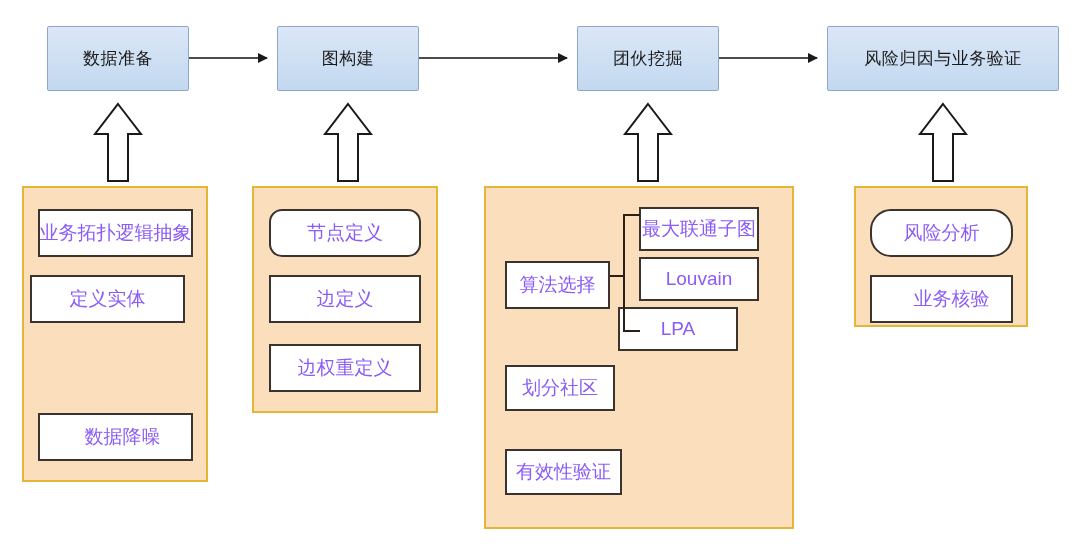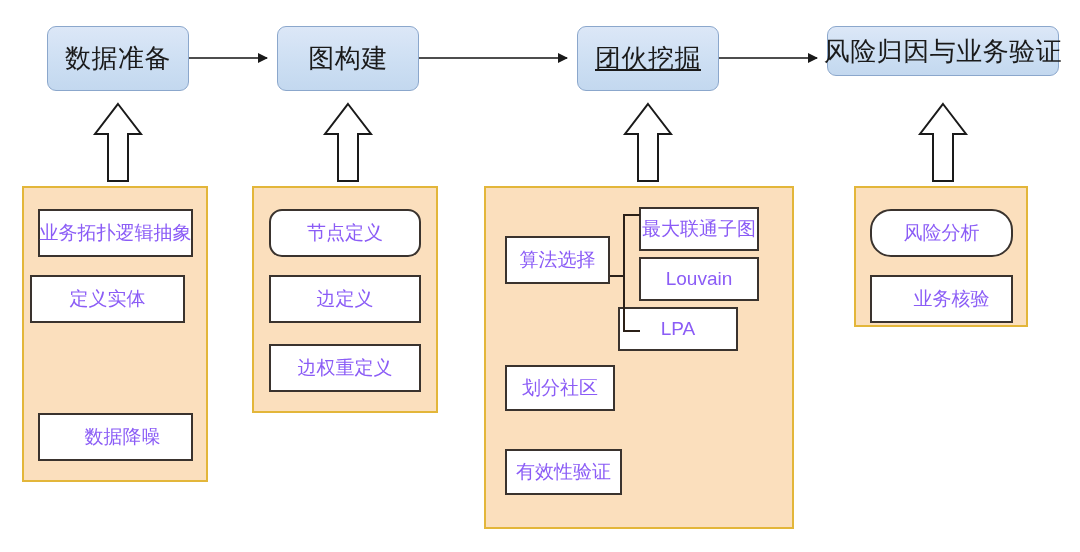--- a/index.html
+++ b/index.html
@@ -19,24 +19,24 @@
     background: #ffffff;
   }
 
   
   .stage-box {
     position: absolute;
     display: flex;
     align-items: center;
     justify-content: center;
     border: 1px solid #8ba7cc;
-    border-radius: 9px;
+    border-radius: 2px;
     background: linear-gradient(180deg, #dce7f7 0%, #cddff3 55%, #c3d8ef 100%);
     color: #1a1a1a;
-    font-size: 26px;
+    font-size: 17px;
     letter-spacing: 0.5px;
     white-space: nowrap;
   }
 
   
   .flow-arrow {
     position: absolute;
     height: 2px;
     background: #4d4d4d;
   }
@@ -85,25 +85,25 @@
 <div id="canvas">
 
   <div class="stage-box" style="left:47px; top:26px; width:142px; height:65px;">
     <span>数据准备</span>
   </div>
 
   <div class="stage-box" style="left:277px; top:26px; width:142px; height:65px;">
     <span>图构建</span>
   </div>
 
-  <div class="stage-box" style="left:577px; top:26px; width:142px; height:65px;text-decoration:underline;">
+  <div class="stage-box" style="left:577px; top:26px; width:142px; height:65px;">
     <span>团伙挖掘</span>
   </div>
 
-  <div class="stage-box" style="left:827px; top:26px; width:232px; height:50px;justify-content:center;">
+  <div class="stage-box" style="left:827px; top:26px; width:232px; height:65px;justify-content:center;">
     <span>风险归因与业务验证</span>
   </div>
 
   <div class="flow-arrow" style="left:189px; top:57px; width:78px;"></div>
   <div class="flow-arrow" style="left:419px; top:57px; width:148px;"></div>
   <div class="flow-arrow" style="left:719px; top:57px; width:98px;"></div>
 
   <div class="up-arrow" style="left:92px; top:101px;">
     <svg width="52" height="82" viewBox="0 0 52 82">
       <polygon points="26,3 49,33 36,33 36,80 16,80 16,33 3,33" fill="#ffffff" stroke="#1a1a1a" stroke-width="2" stroke-linejoin="miter"></polygon>
@@ -157,21 +157,21 @@
   <div class="item-box" style="left:639px; top:207px; width:120px; height:44px;">
     <span class="small-text">最大联通子图</span>
   </div>
   <div class="item-box" style="left:639px; top:257px; width:120px; height:44px;">
     <span>Louvain</span>
   </div>
   <div class="item-box" style="left:618px; top:307px; width:120px; height:44px;">
     <span>LPA</span>
   </div>
 
-  <div class="item-box" style="left:505px; top:236px; width:105px; height:48px;">
+  <div class="item-box" style="left:505px; top:261px; width:105px; height:48px;">
     <span>算法选择</span>
   </div>
 
   <div class="bracket" style="left:610px; top:212px;">
     <svg width="32" height="122" viewBox="0 0 32 122">
       <path d="M 0,64 L 14,64" fill="none" stroke="#2b2018" stroke-width="2"></path>
       <path d="M 14,3 L 29,3 M 14,3 L 14,119 M 14,119 L 29,119" fill="none" stroke="#2b2018" stroke-width="2" stroke-linecap="square"></path>
     </svg>
   </div>
 

